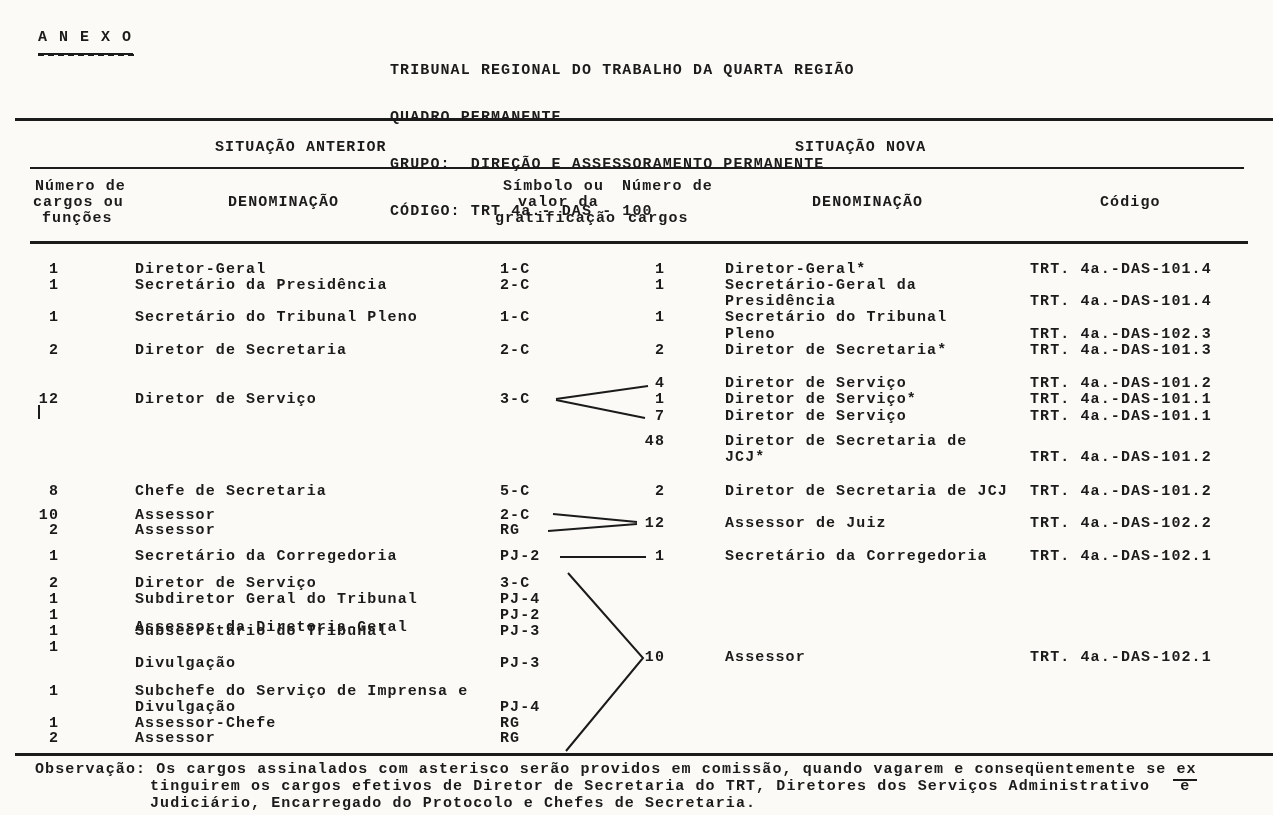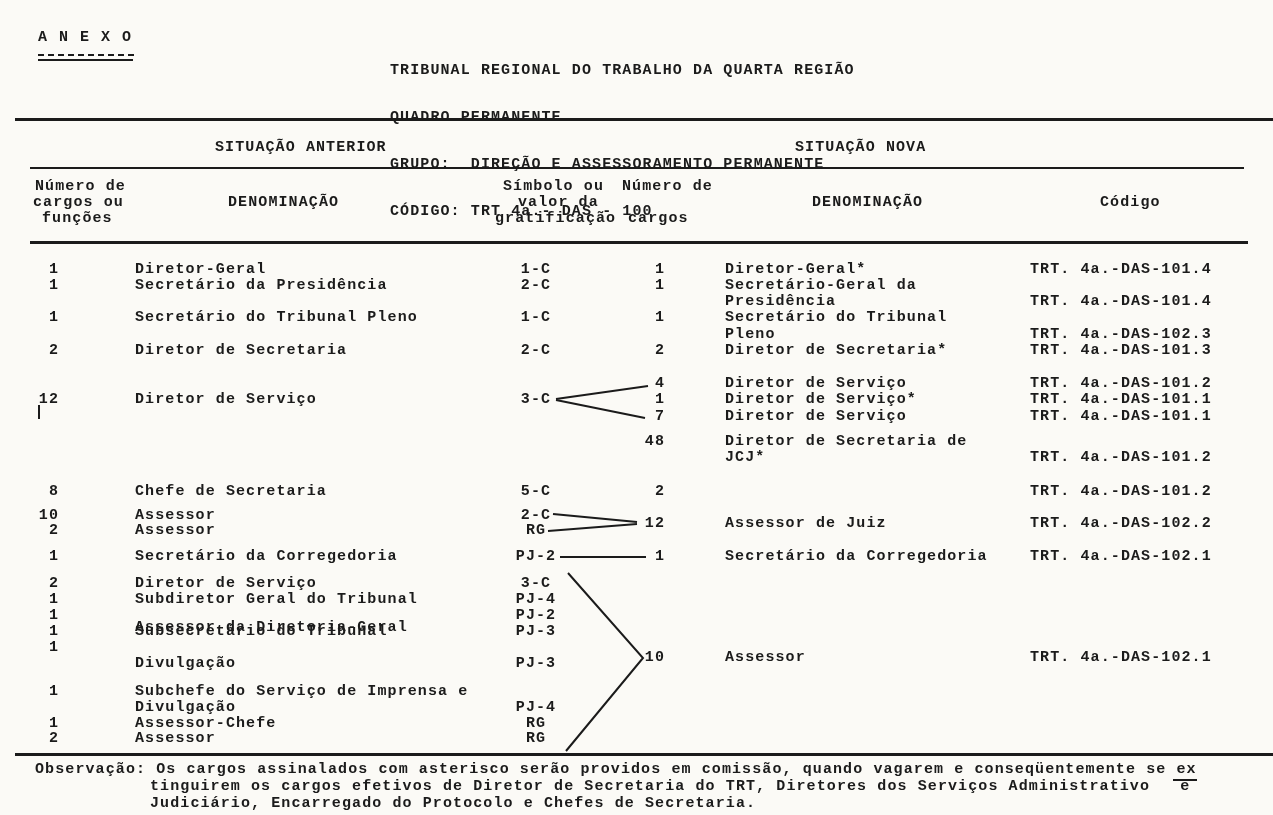--- a/index.html
+++ b/index.html
@@ -12,27 +12,27 @@
     background:var(--paper);
     font-family:"Liberation Mono","DejaVu Sans Mono",monospace;
     font-weight:700;
     font-size:15px;
     color:var(--ink);
     letter-spacing:1.1px;
   }
   #page{position:relative;width:1273px;height:815px;overflow:hidden;}
   .abs{position:absolute;white-space:pre;line-height:15px;}
   .rule{position:absolute;background:var(--ink);}
-  .anexo{border-bottom:2px solid var(--ink);padding-bottom:14px;letter-spacing:1.5px;}
+  .anexo{border-bottom:2px solid var(--ink);padding-bottom:8px;letter-spacing:1.5px;}
   .anexo-dashes{position:absolute;width:96px;height:0;border-top:2px dashed var(--ink);}
   .title div{line-height:17px;white-space:pre;}
   .cell{position:absolute;white-space:pre;line-height:15px;}
   .c-qo{left:25px;width:34px;text-align:right;}
   .c-do{left:135px;}
-  .c-sy{left:500px;width:72px;text-align:center;}
+  .c-sy{left:500px;width:72px;}
   .c-qn{left:618px;width:47px;text-align:right;}
   .c-dn{left:725px;}
   .c-cd{left:1030px;}
   #connector-overlay{position:absolute;left:0;top:0;width:1273px;height:815px;pointer-events:none;}
   #connector-overlay *{stroke:var(--ink);stroke-width:2;fill:none;}
 </style>
 </head>
 <body>
 
 <div id="page">
@@ -107,20 +107,21 @@
       <div class="cell c-dn" style="top: 409px;">Diretor de Serviço</div>
       <div class="cell c-cd" style="top: 409px;">TRT. 4a.-DAS-101.1</div>
       <div class="cell c-qn" style="top: 434px;">48</div>
       <div class="cell c-dn" style="top: 434px;">Diretor de Secretaria de</div>
       <div class="cell c-dn" style="top: 450px;">JCJ*</div>
       <div class="cell c-cd" style="top: 450px;">TRT. 4a.-DAS-101.2</div>
       <div class="cell c-qo" style="top: 484px;">8</div>
       <div class="cell c-do" style="top: 484px;">Chefe de Secretaria</div>
       <div class="cell c-sy" style="top: 484px;">5-C</div>
       <div class="cell c-qn" style="top: 484px;">2</div>
+      <div class="cell c-dn" style="top: 484px;">Diretor de Secretaria de JCJ</div>
       <div class="cell c-cd" style="top: 484px;">TRT. 4a.-DAS-101.2</div>
       <div class="cell c-qo" style="top: 508px;">10</div>
       <div class="cell c-do" style="top: 508px;">Assessor</div>
       <div class="cell c-sy" style="top: 508px;">2-C</div>
       <div class="cell c-qn" style="top: 516px;">12</div>
       <div class="cell c-dn" style="top: 516px;">Assessor de Juiz</div>
       <div class="cell c-cd" style="top: 516px;">TRT. 4a.-DAS-102.2</div>
       <div class="cell c-qo" style="top: 523px;">2</div>
       <div class="cell c-do" style="top: 523px;">Assessor</div>
       <div class="cell c-sy" style="top: 523px;">RG</div>

